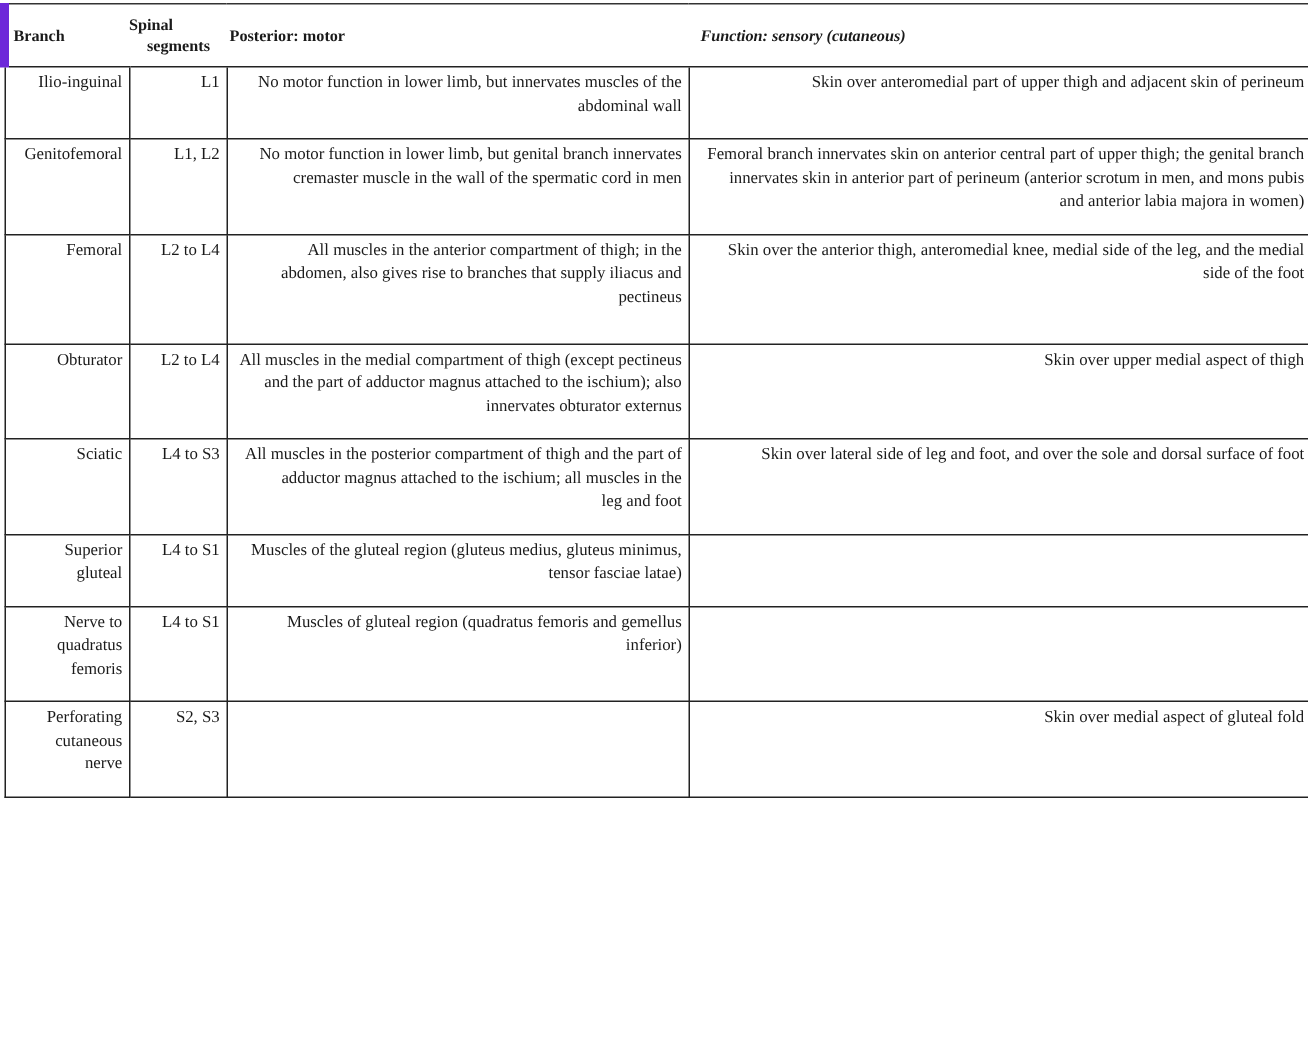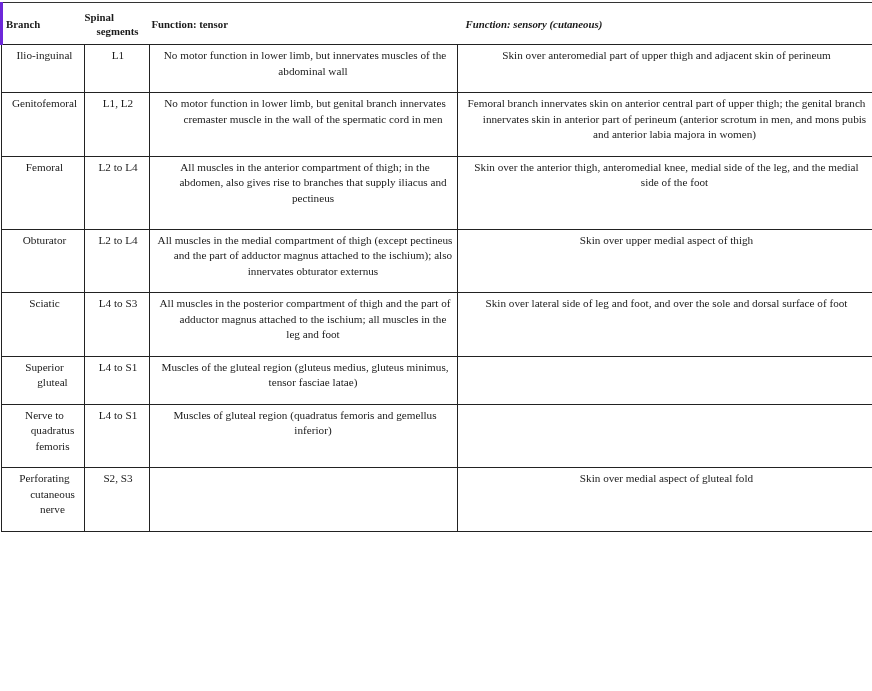--- a/index.html
+++ b/index.html
@@ -32,32 +32,32 @@
     thead th {
       font-weight: bold;
       text-align: left;
       vertical-align: middle;
       padding: 2px 4px 2px 4px;
       font-size: 10.8px;
       line-height: 14px;
       border-top: 1px solid #333;
       border-bottom: 1px solid #222;
     }
-    thead th.h-branch { border-left: 3px solid #6d28d9; padding-left: 3px; }
+    thead th.h-branch { border-left: 6px solid #6d28d9; padding-left: 3px; }
     thead th.h-sens { border-right: 1px solid #ef4444; padding-left: 8px; font-style: italic; }
     thead th.h-seg { padding-left: 0; }
     thead th.h-seg .line2 { display: block; padding-left: 12px; }
     thead th.h-motor { padding-left: 2px; }
     thead tr { height: 42px; }
 
     tbody td {
       border: 1px solid #222;
       vertical-align: top;
       padding: 3px 4px 13px 7px;
-      text-align: center;
+      text-align: right;
     }
     tbody td.hang {
       padding-left: 23px;
       text-indent: -16px;
     }
     tbody td.branch {
       padding-left: 23px;
       text-indent: -16px;
     }
     tbody td.seg { padding-left: 6px; }
@@ -82,21 +82,21 @@
   <colgroup>
     <col class="c-branch">
     <col class="c-seg">
     <col class="c-motor">
     <col class="c-sens">
   </colgroup>
   <thead>
     <tr>
       <th class="h-branch">Branch</th>
       <th class="h-seg"><span>Spinal</span><span class="line2">segments</span></th>
-      <th class="h-motor">Function: tensor</th>
+      <th class="h-motor">Posterior: motor</th>
       <th class="h-sens">Function: sensory (cutaneous)</th>
     </tr>
   </thead>
   <tbody>
     <tr class="r1">
       <td class="branch">Ilio-inguinal</td>
       <td class="seg">L1</td>
       <td class="hang">No motor function in lower limb, but innervates muscles of the abdominal wall</td>
       <td class="hang">Skin over anteromedial part of upper thigh and adjacent skin of perineum</td>
     </tr>

